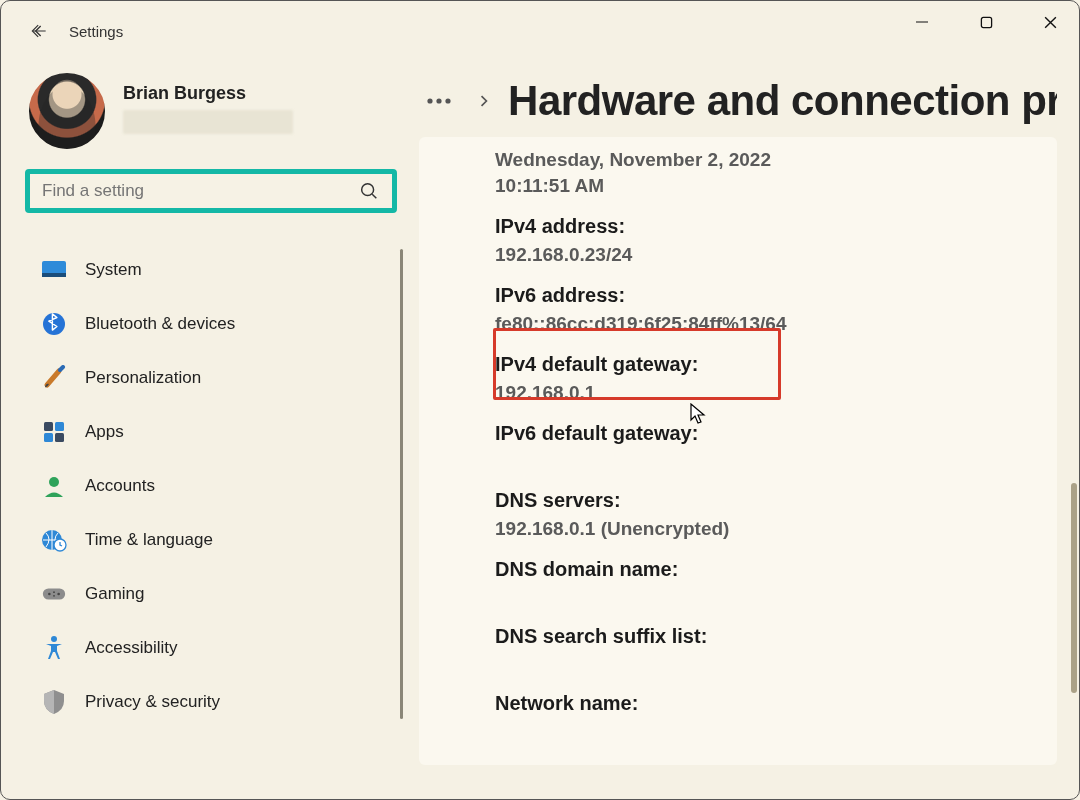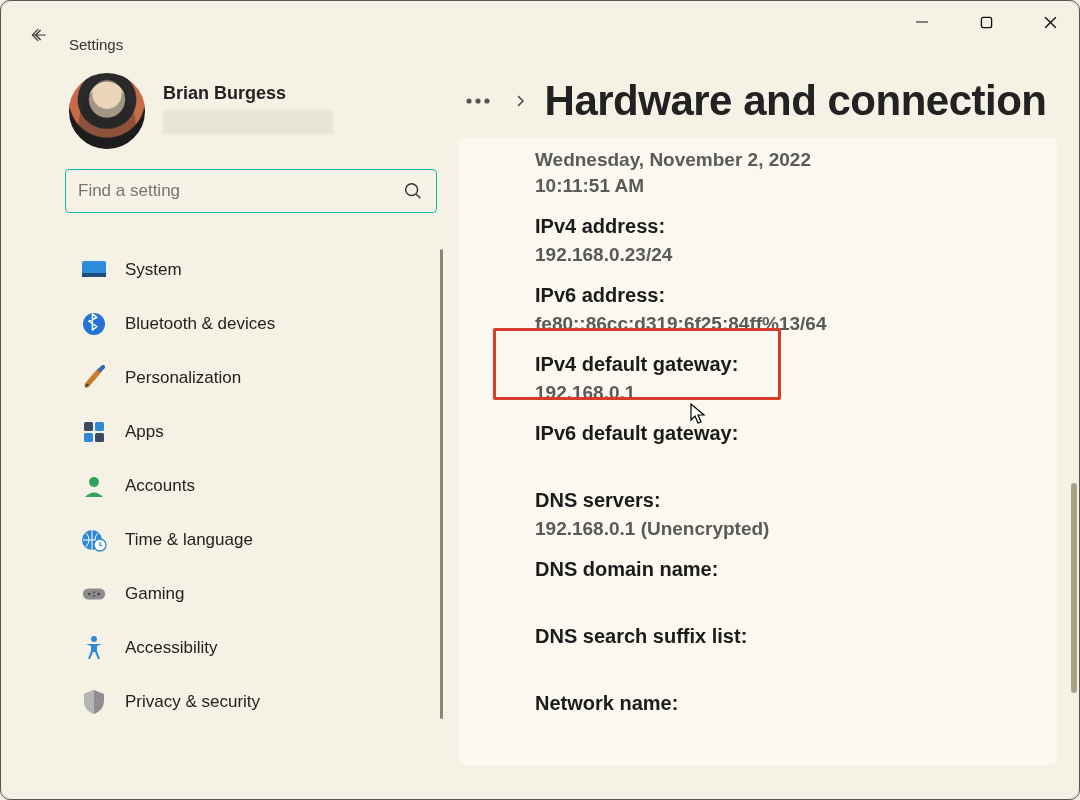--- a/index.html
+++ b/index.html
@@ -1,39 +1,39 @@
 <!DOCTYPE html>
 <html><head>
 <meta charset="utf-8">
 <style>
   * { box-sizing: border-box; margin: 0; padding: 0; }
   html, body { width: 1080px; height: 800px; overflow: hidden; font-family: 'Segoe UI', Tahoma, sans-serif; }
   body { background: #f5f1e4; color: #222; border: 1px solid #555; border-radius: 10px; position: relative; }
 
   
-  .titlebar { height: 52px; display: flex; align-items: flex-end; padding: 8px 0 0 20px; }
+  .titlebar { height: 52px; display: flex; align-items: center; padding: 8px 0 0 20px; }
   .titlebar .back-btn { width: 36px; height: 36px; display:flex; align-items:center; justify-content:center; cursor:pointer; border-radius:4px; }
   .titlebar .title { margin-left: 12px; font-size: 15px; color:#333; }
   .win-controls { position: absolute; top: 6px; right: 14px; display: flex; gap: 34px; align-items: center; }
   .win-controls .ctrl { width: 30px; height: 30px; display:flex; align-items:center; justify-content:center; cursor:pointer; }
 
   
-  .content { display: flex; height: calc(100% - 52px); padding-left: 40px; }
+  .content { display: flex; height: calc(100% - 52px); }
   .sidebar { width: 408px; padding: 18px 10px 0 24px; position: relative; display:flex; flex-direction:column; }
   .main { flex: 1; padding: 0 22px 0 0; overflow:hidden; position:relative; }
 
   
   .profile { display:flex; align-items:flex-start; gap:16px; margin-bottom:18px; margin-left:2px; }
   .avatar { width:80px; height:80px; border-radius:50%; background: radial-gradient(circle at 50% 35%, #e9d5b8 0 28%, #2a2a2a 30% 46%, #c66a4a 48% 60%, #1b1b1b 62% 100%); border:2px solid #f5f1e4; overflow:hidden; position:relative; }
   .avatar::after{ content:""; position:absolute; inset:0; background: radial-gradient(circle at 50% 28%, #f0d7bb 0 14px, transparent 15px), radial-gradient(ellipse at 50% 70%, #242424 0 28px, transparent 29px); mix-blend-mode: normal; opacity:0.35;}
   .profile-name { font-weight:700; font-size:18px; margin-top:12px; }
   .profile-email { margin-top:6px; width:170px; height:24px; background:#e8e4d4; filter: blur(1px); border-radius:2px; }
 
   
-  .search { display:flex; align-items:center; border:1px solid #14b8a6; border-radius:4px; height:44px; width:372px; padding:0 12px; background:#f6f2e5; }
+  .search { display:flex; align-items:center; border:5px solid #14b8a6; border-radius:4px; height:44px; width:372px; padding:0 12px; background:#f6f2e5; }
   .search input { flex:1; border:none; outline:none; background:transparent; font-size:17px; color:#555; }
   .search .sicon { width:22px; height:22px; color:#444; }
 
   
   .nav { margin-top:30px; width:380px; position:relative; flex:1; overflow:hidden;}
   .nav::after { content:""; position:absolute; right:2px; top:6px; bottom:80px; width:3px; background:#8a8677; border-radius:2px; }
   .nav-item { display:flex; align-items:center; gap:18px; height:54px; padding-left:16px; border-radius:6px; cursor:pointer; font-size:17px; color:#222; position:relative; }
   .nav-item.active { background:#e7e2d0; font-weight:400; }
   .nav-item.active::before { content:""; position:absolute; left:0; top:14px; bottom:14px; width:4px; background:#1b6ec2; border-radius:4px; }
   .nav-item .nicon { width:26px; height:26px; display:flex; align-items:center; justify-content:center; }

